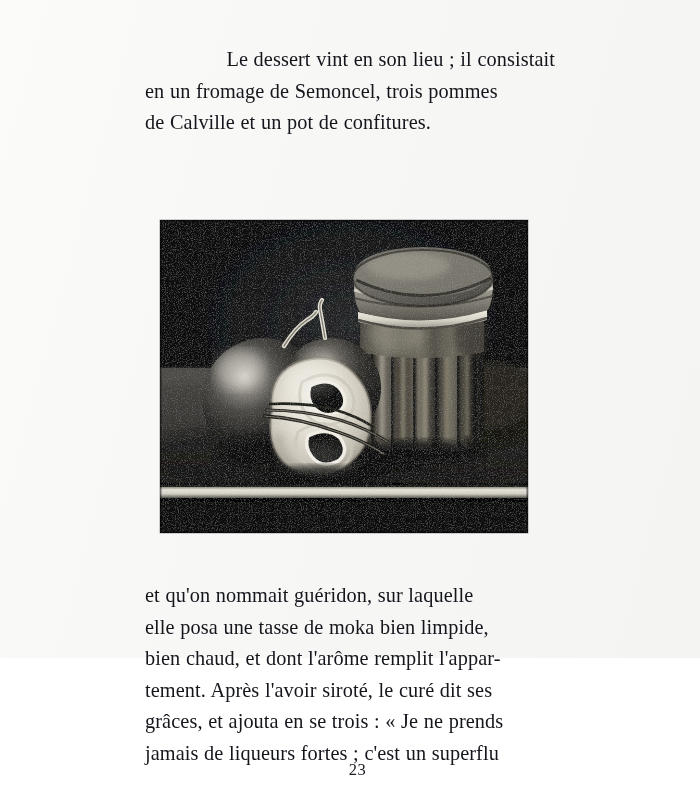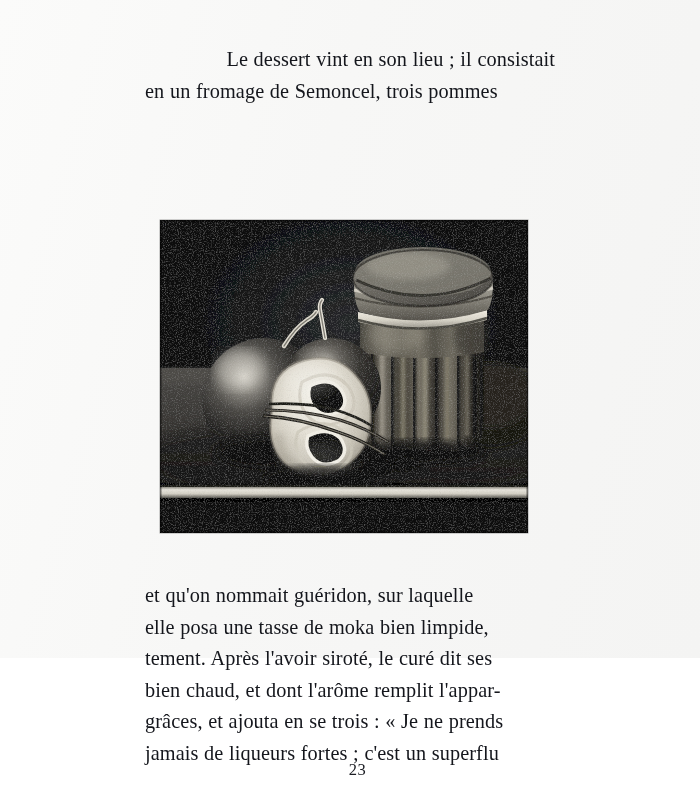--- a/index.html
+++ b/index.html
@@ -81,20 +81,21 @@
 <div class="page">
 
   <div class="text-block top">
 
     <p class="para">
       <span class="ln just">
           <span class="indent"></span>
           <span>Le dessert vint en son lieu ; il consistait</span>
         </span>
       <span class="ln">en un fromage de Semoncel, trois pommes</span>
+      <span class="ln">de Calville et un pot de confitures.</span>
     </p>
 
 
   </div>
 
   <div class="plate">
     <svg viewBox="0 0 368 313" preserveAspectRatio="none">
       <defs>
 
         <radialGradient id="bgGlow" cx="52%" cy="38%" r="62%">
@@ -319,22 +320,22 @@
       </g>
 
       <rect x="0" y="0" width="368" height="313" fill="none" stroke="#000000" stroke-width="3" opacity="0.5"></rect>
     </svg>
   </div>
 
   <div class="text-block bottom">
     <p class="para">
       <span class="ln">et qu'on nommait guéridon, sur laquelle</span>
       <span class="ln">elle posa une tasse de moka bien limpide,</span>
+      <span class="ln">bien chaud, et dont l'arôme remplit l'appar-</span>
       <span class="ln">tement. Après l'avoir siroté, le curé dit ses</span>
-      <span class="ln">bien chaud, et dont l'arôme remplit l'appar-</span>
       <span class="ln">grâces, et ajouta en se trois : « Je ne prends</span>
       <span class="ln">jamais de liqueurs fortes ; c'est un superflu</span>
     </p>
   </div>
 
   <div class="page-number">23</div>
 
 </div>
 
 </body></html>

